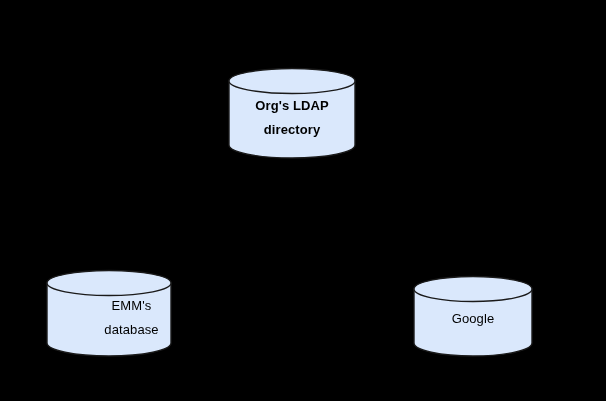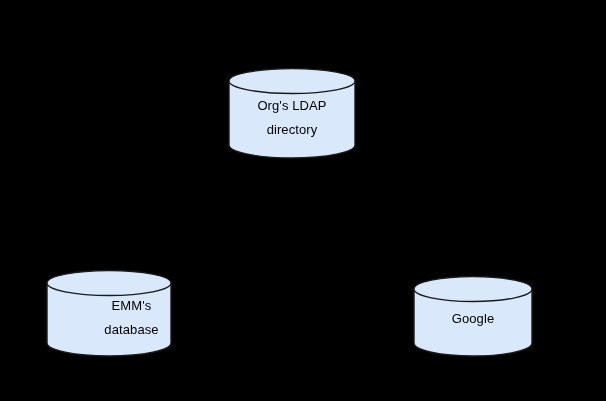--- a/index.html
+++ b/index.html
@@ -35,21 +35,21 @@
     letter-spacing: 0.1px;
     white-space: pre;
     pointer-events: none;
   }
 </style>
 </head>
 <body>
 
 <div id="canvas">
 
-  <div class="node" id="node-ldap" style="left:228px; top:68px; width:128px; height:90px;">
+  <div class="node" id="node-ldap" style="left:228px; top:68px; width:128px; height:90px;font-weight:bold;">
     <svg width="128" height="90" viewBox="0 0 128 90">
       <path d="M1,13 L1,77 A63,13 0 0 0 127,77 L127,13 Z" fill="#dae8fc" stroke="#1a1a1a" stroke-width="1.4"></path>
       <ellipse cx="64" cy="13" rx="63" ry="12.5" fill="#dae8fc" stroke="#1a1a1a" stroke-width="1.4"></ellipse>
     </svg>
     <div class="node-label" style="top:26px;">Org's LDAP
 directory</div>
   </div>
 
   <div class="node" id="node-emm" style="left:46px; top:270px; width:126px; height:86px;">
     <svg width="126" height="86" viewBox="0 0 126 86">

